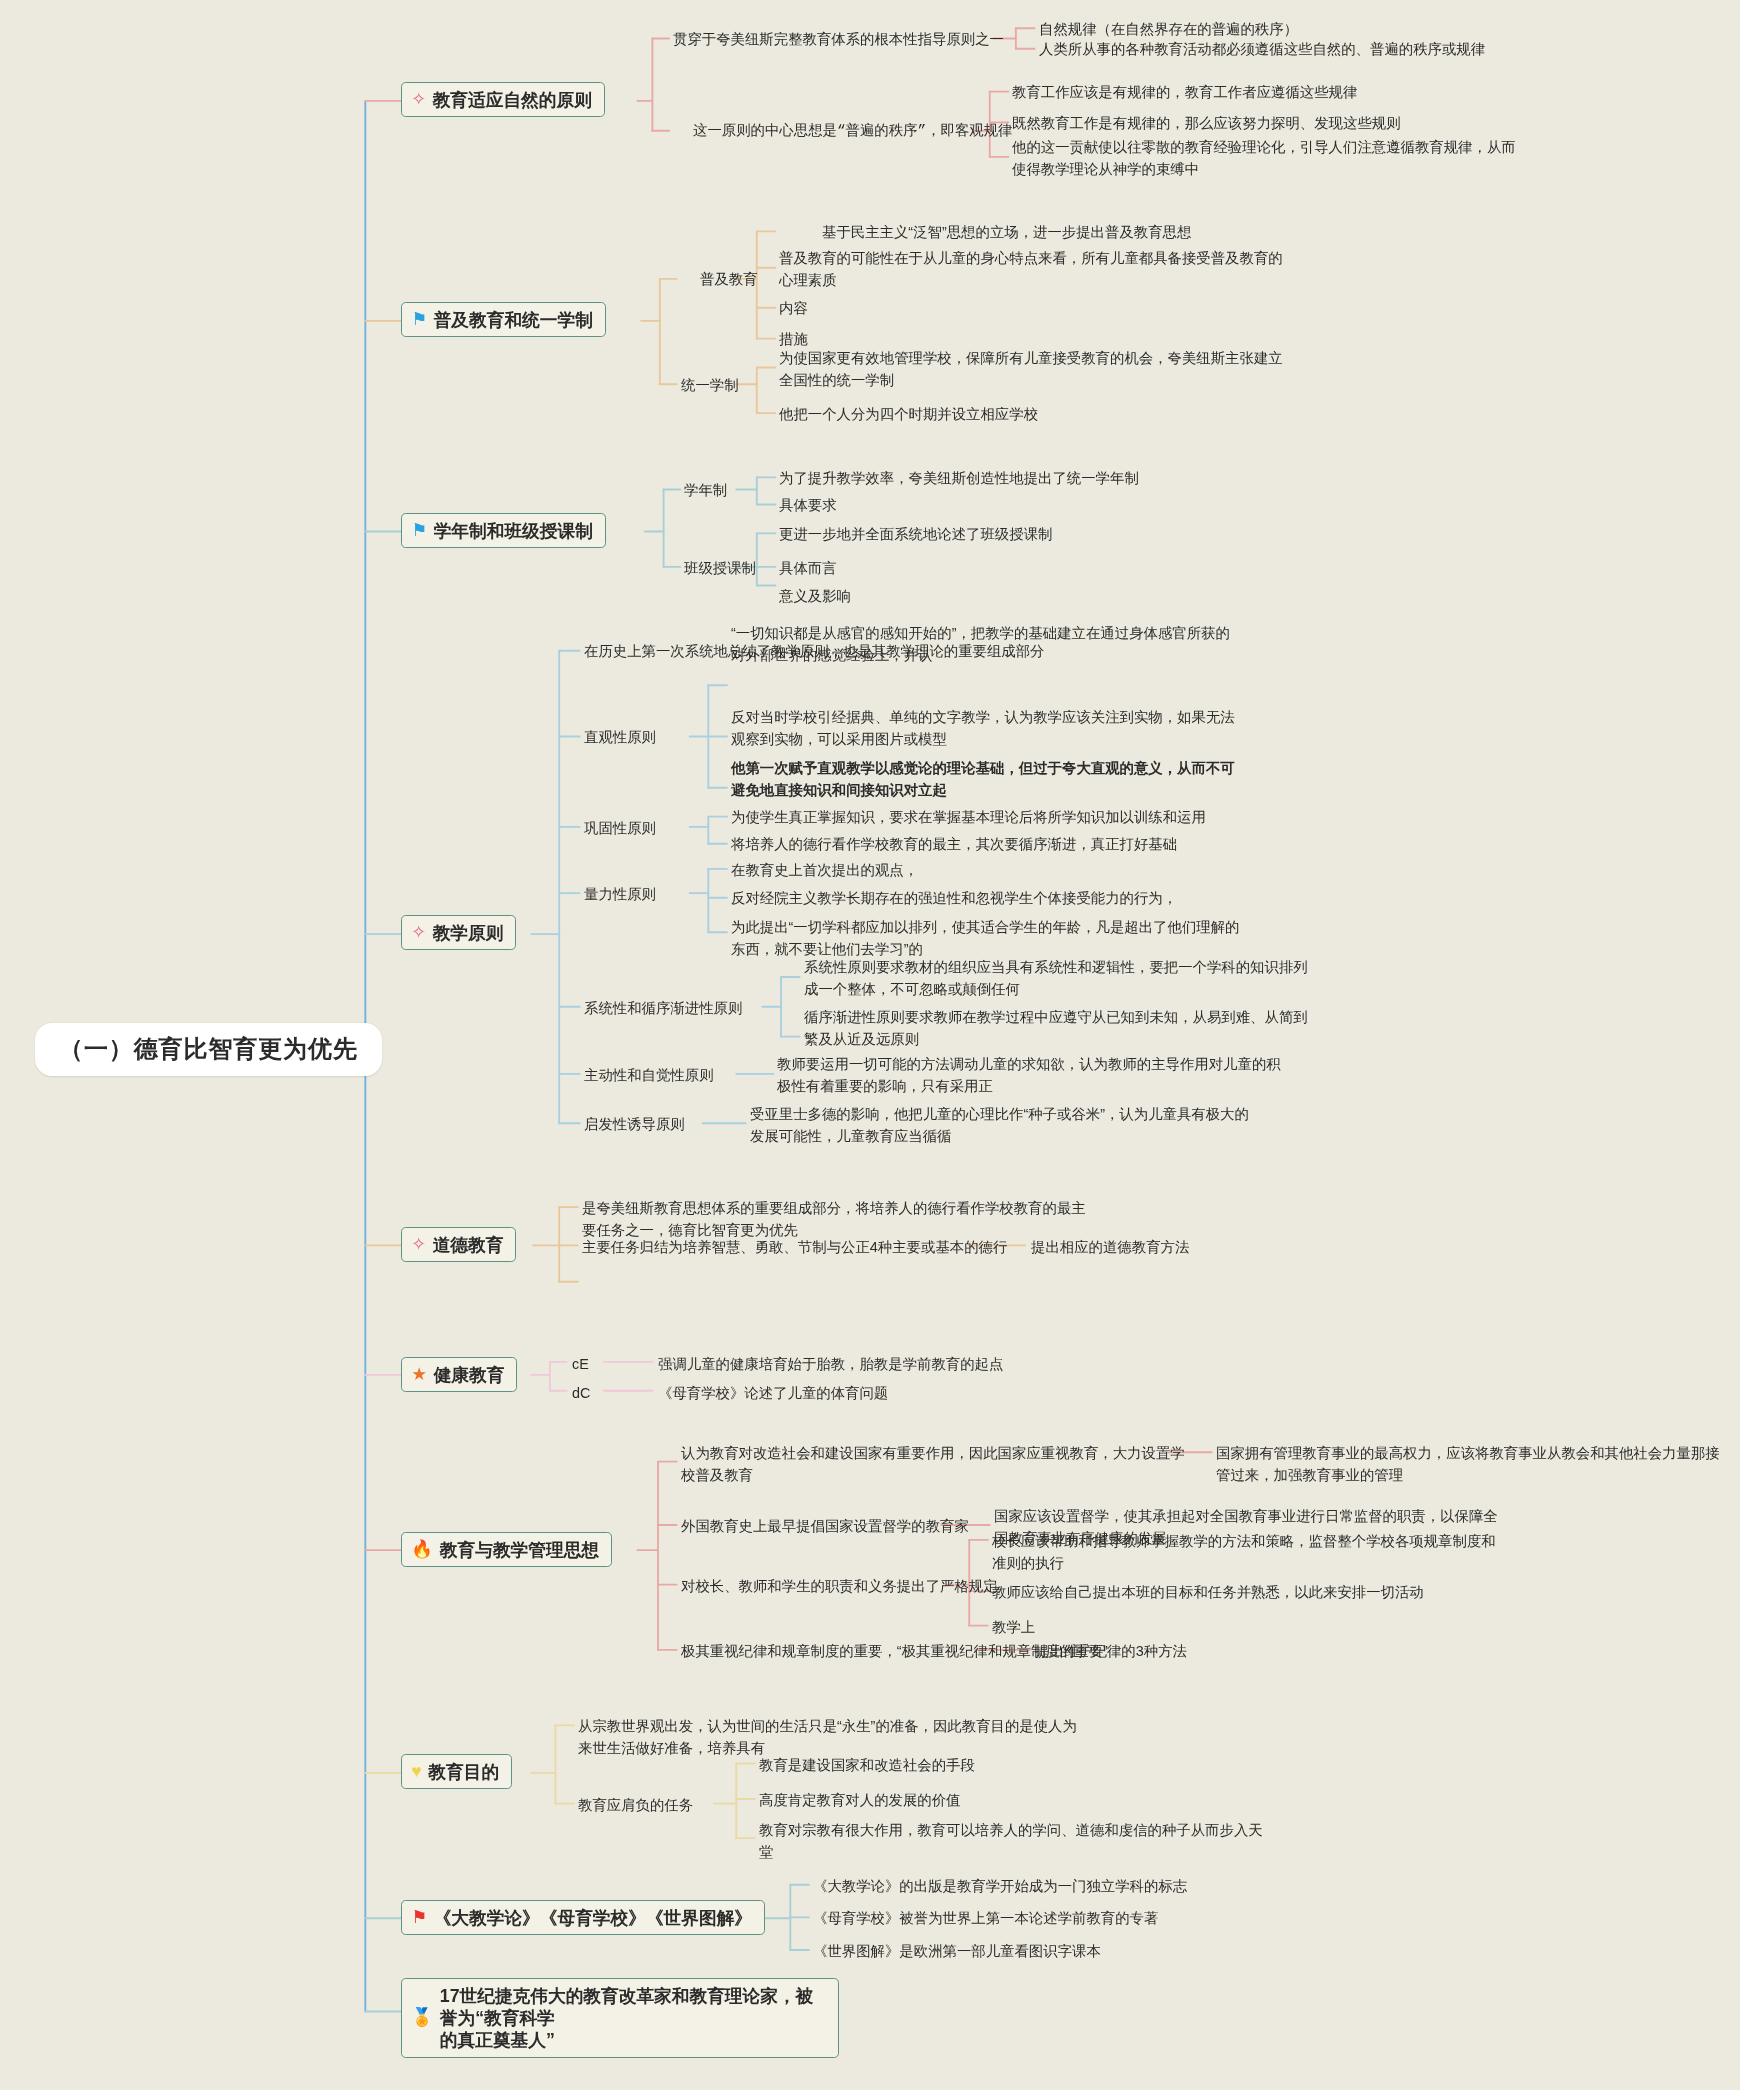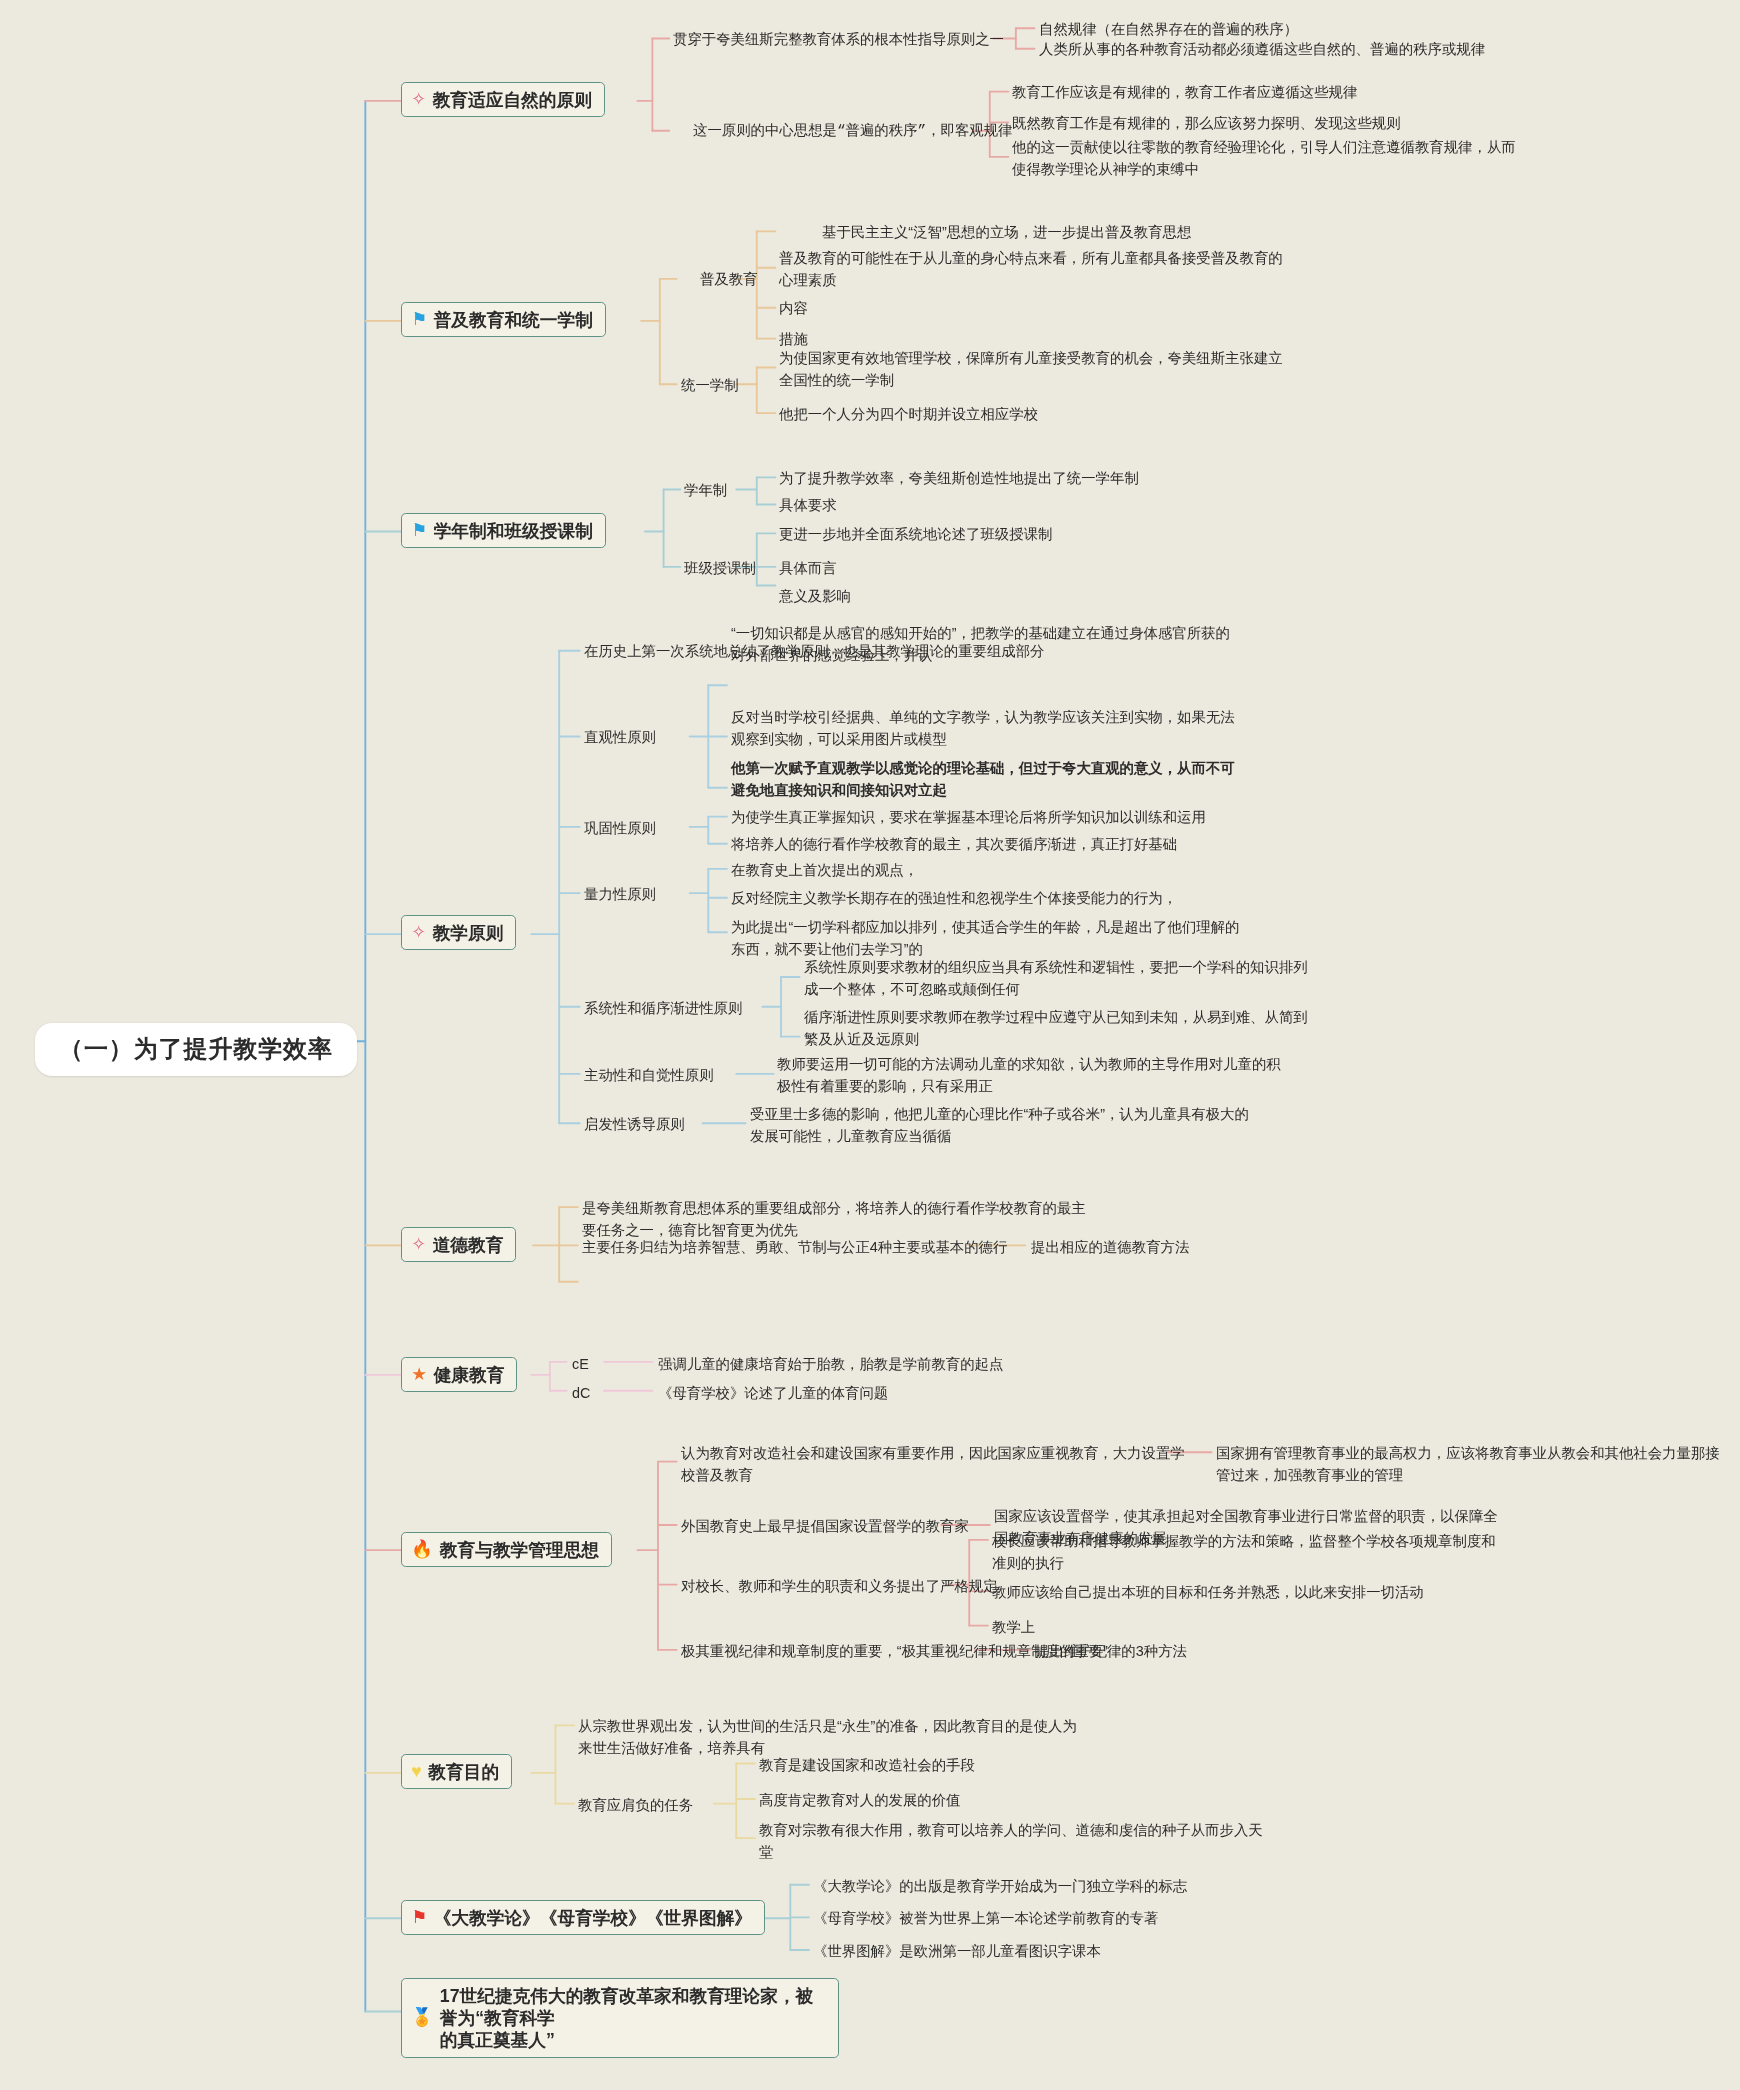--- a/index.html
+++ b/index.html
@@ -218,21 +218,21 @@
       <path d="M790 1972 H810" stroke="#e9d9a2"></path>
 
       <path d="M818 2058 H848" stroke="#a9cfd6"></path>
       <path d="M848 2022 V2092" stroke="#a9cfd6"></path>
       <path d="M848 2022 H868" stroke="#a9cfd6"></path>
       <path d="M848 2057 H868" stroke="#a9cfd6"></path>
       <path d="M848 2092 H868" stroke="#a9cfd6"></path>
     </g>
   </svg>
 
-  <div class="root" style="left:35px; top:1023px;">（一）为了提升教学效率</div>
+  <div class="root" style="left:35px; top:1023px;">（一）德育比智育更为优先</div>
 
   <div class="branch" style="left:401px; top:82px;">
     <span class="bicon ic-spark">✧</span>
     <span>教育适应自然的原则</span>
   </div>
   <div class="node l2" style="left:673px; top:28px;">贯穿于夸美纽斯完整教育体系的根本性指导原则之一</div>
   <div class="node l3" style="left:1039px; top:17.7px;">自然规律（在自然界存在的普遍的秩序）</div>
   <div class="node l3" style="left:1039px; top:38px;">人类所从事的各种教育活动都必须遵循这些自然的、普遍的秩序或规律</div>
   <div class="node l2" style="left:693px; top:120px;font-family:Liberation Mono, monospace;">这一原则的中心思想是“普遍的秩序”，即客观规律</div>
   <div class="node l3" style="left:1012px; top:81px;">教育工作应该是有规律的，教育工作者应遵循这些规律</div>

